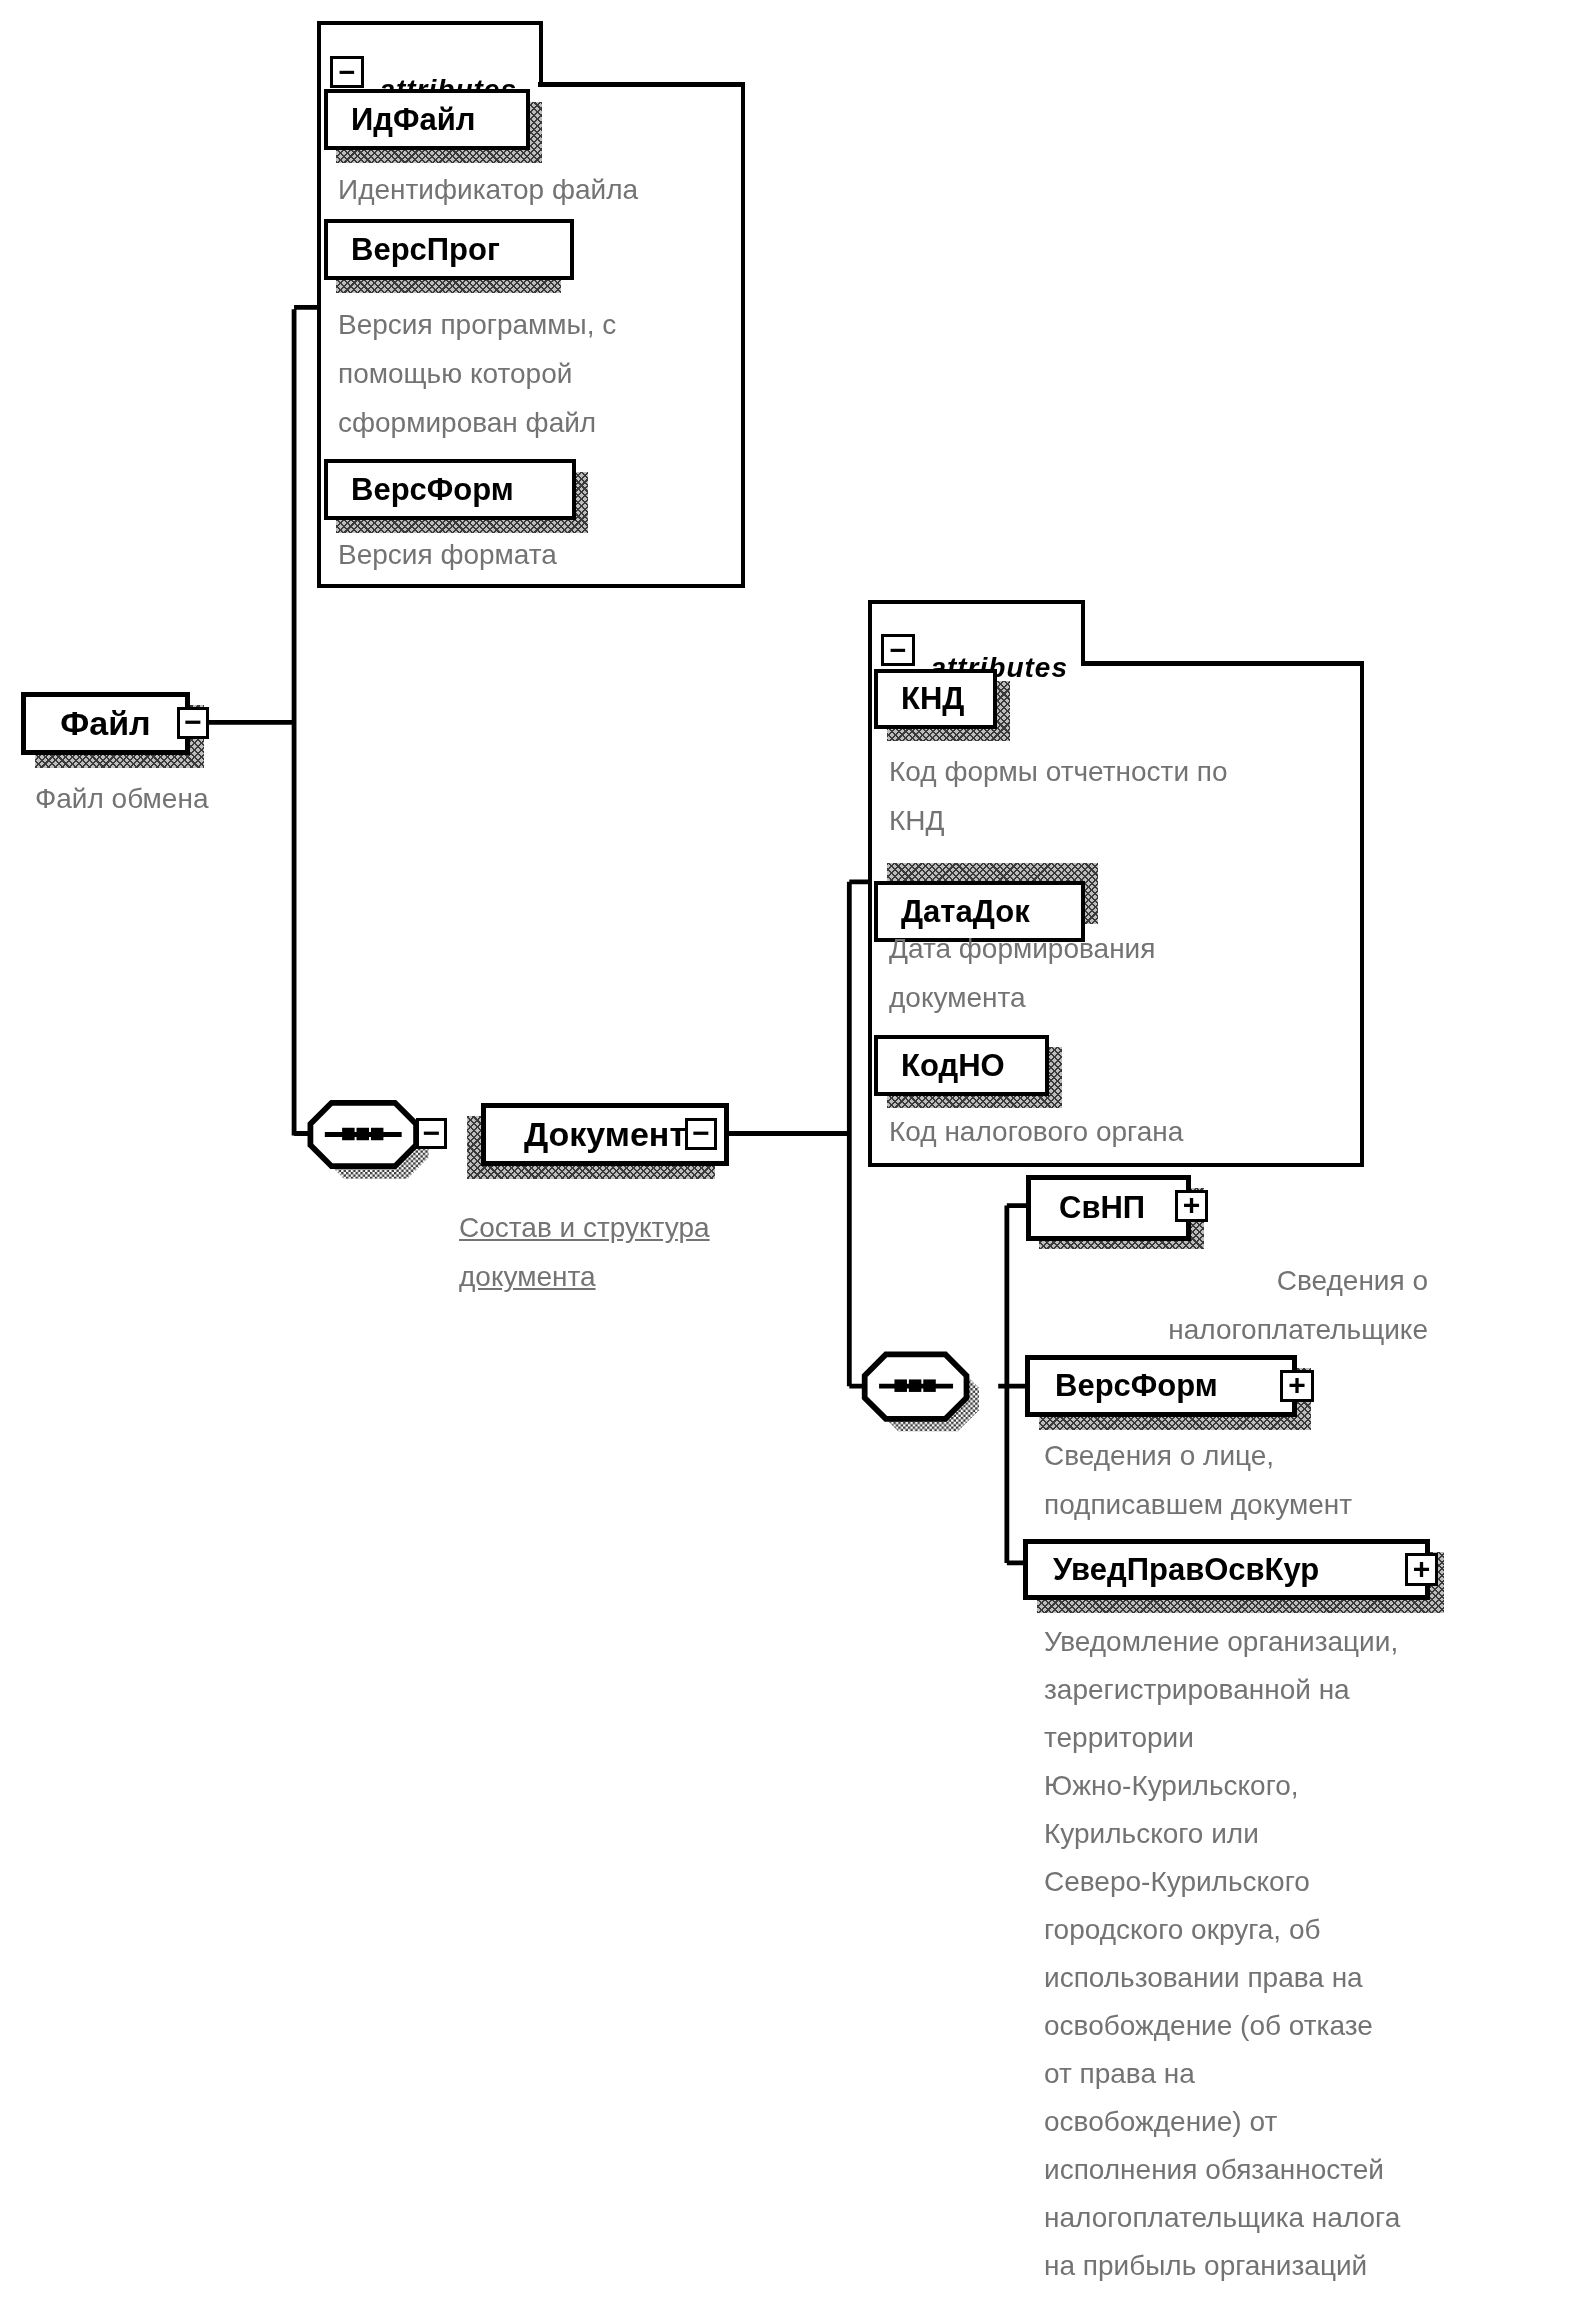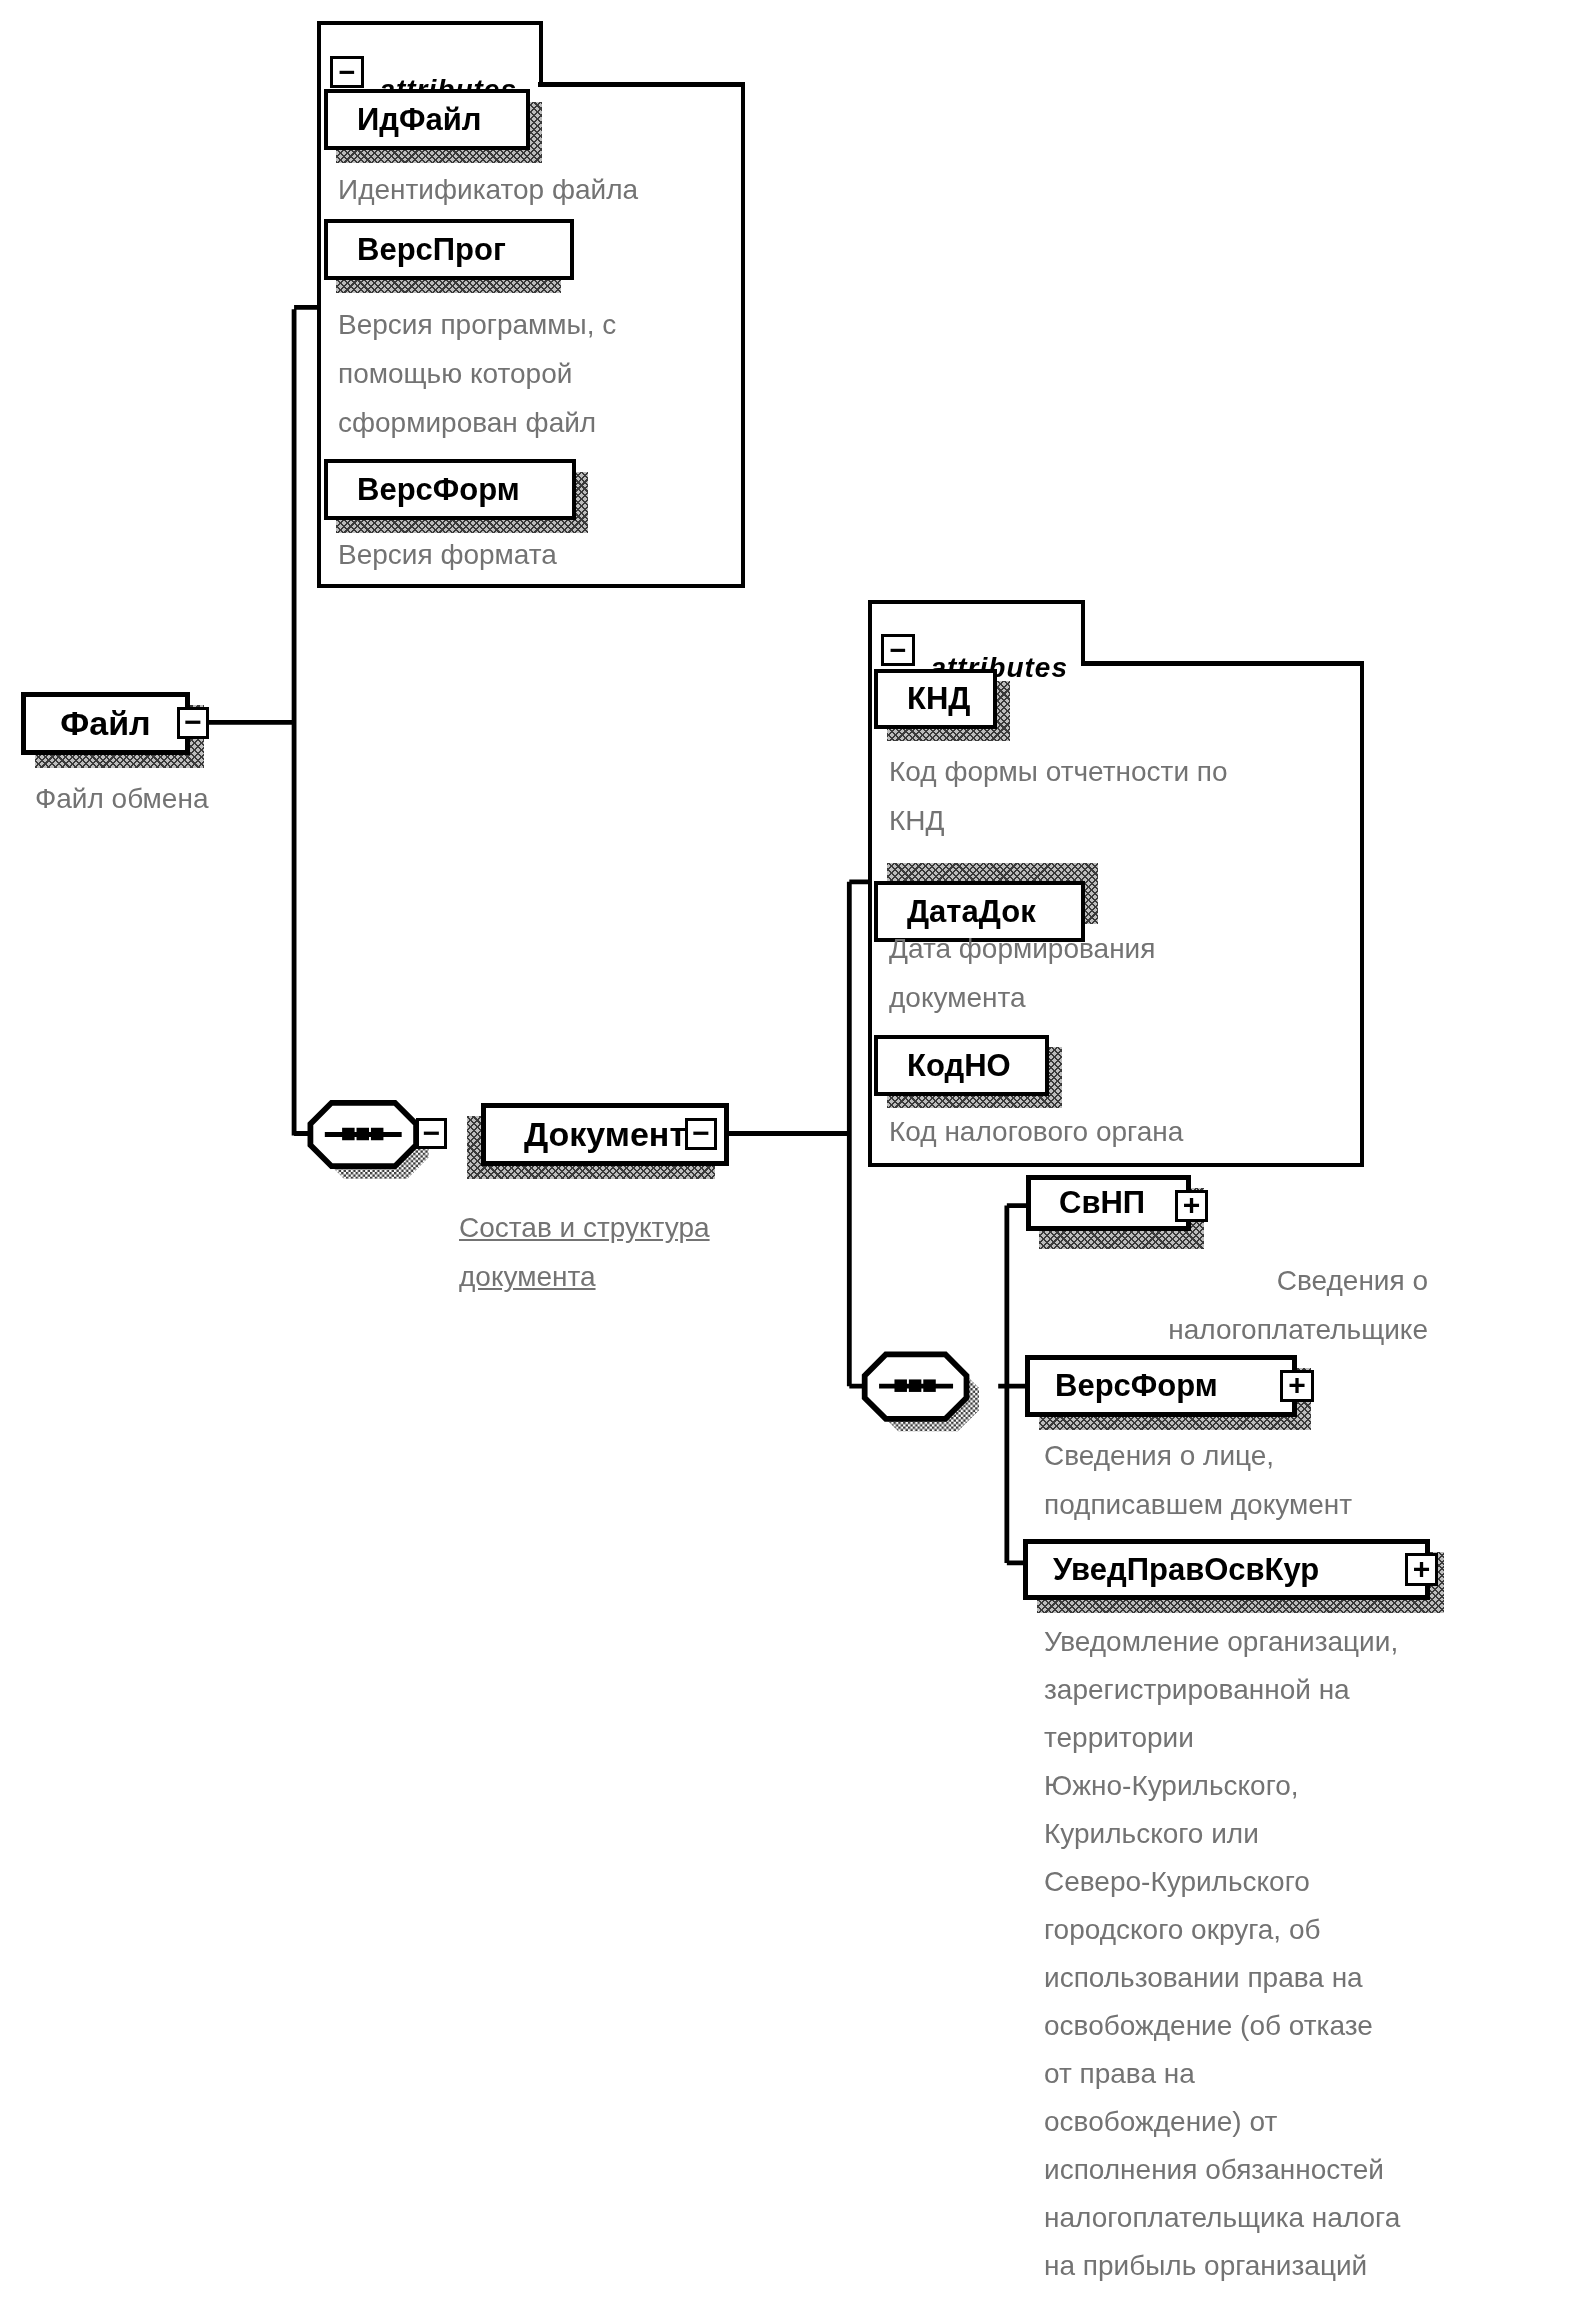--- a/index.html
+++ b/index.html
@@ -25,21 +25,21 @@
 
   .attr-head{position:absolute;z-index:4;display:flex;align-items:center;gap:15.4px;}
   .minus-sq{width:34px;height:32px;border:3.8px solid #000;background:#fff;
     display:flex;align-items:center;justify-content:center;
     font-weight:bold;font-size:29px;line-height:0;}
   .attr-word{font-weight:bold;font-style:italic;font-size:28px;letter-spacing:1px;margin-top:37px;}
 
   
   .node{position:absolute;z-index:4;background:#fff;border:5.8px solid #000;
     display:flex;align-items:center;font-weight:bold;}
-  .attr-node{border-width:4.8px;font-size:31px;padding-left:29px;}
+  .attr-node{border-width:4.8px;font-size:31px;padding-left:23px;}
   .elem-node{font-size:34px;}
   .child-node{font-size:31px;padding-left:25px;}
 
   .tick{position:absolute;z-index:5;background:#fff;border:3.8px solid #000;
     display:flex;align-items:center;justify-content:center;
     font-weight:bold;font-size:30px;line-height:0;padding-bottom:1.9px;}
 
   .desc{position:absolute;z-index:4;font-size:28px;line-height:49px;
     color:#737373;white-space:pre-line;}
   .desc-long{line-height:48px;}
@@ -129,21 +129,21 @@
   <div class="shadow" style="left:887px;top:863px;width:211px;height:61px;"></div>
   <div class="node attr-node" style="left:874px;top:881px;width:211px;height:61px;">ДатаДок</div>
   <div class="desc" style="left:889px;top:924px;width:403px;">Дата формирования
 документа</div>
 
   <div class="shadow" style="left:887px;top:1047px;width:175px;height:61px;"></div>
   <div class="node attr-node" style="left:874px;top:1035px;width:175px;height:61px;">КодНО</div>
   <div class="desc" style="left:889px;top:1107px;width:452px;">Код налогового органа</div>
 
   <div class="shadow" style="left:1039px;top:1188px;width:165px;height:61px;"></div>
-  <div class="node child-node" style="left:1026px;top:1175px;width:165px;height:56px;padding-left:28px;">СвНП</div>
+  <div class="node child-node" style="left:1026px;top:1175px;width:165px;height:66px;padding-left:28px;">СвНП</div>
   <div class="tick" style="left:1175px;top:1190px;width:33px;height:32px;">+</div>
   <div class="desc" style="left:1044px;top:1256px;width:384px;text-align:right;">Сведения о
 налогоплательщике</div>
 
   <div class="shadow" style="left:1039px;top:1368px;width:272px;height:62px;"></div>
   <div class="node child-node" style="left:1025px;top:1355px;width:272px;height:62px;">ВерсФорм</div>
   <div class="tick" style="left:1280px;top:1370px;width:34px;height:32px;">+</div>
   <div class="desc" style="left:1044px;top:1431px;width:403px;">Сведения о лице,
 подписавшем документ</div>
 

